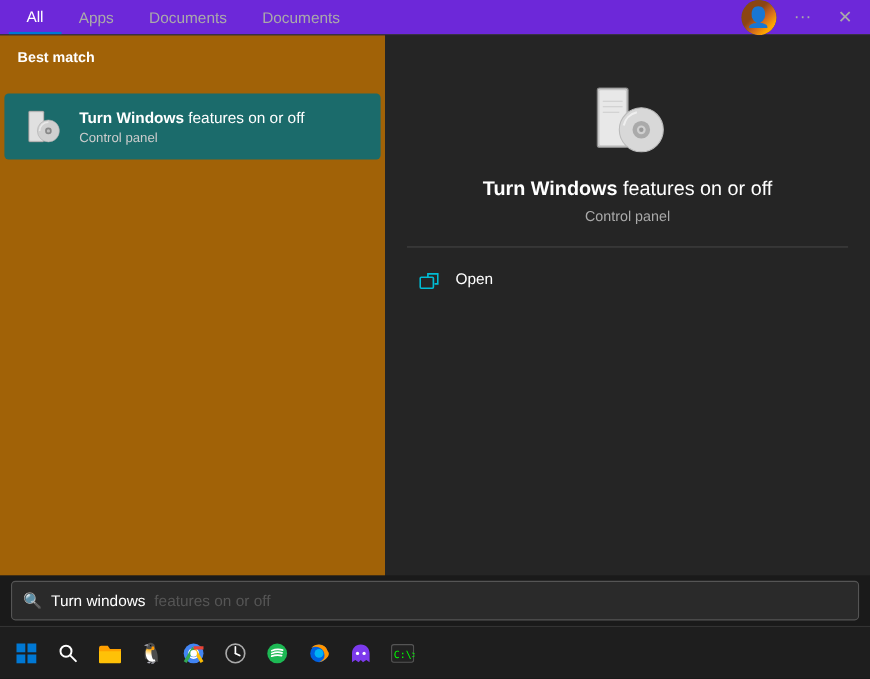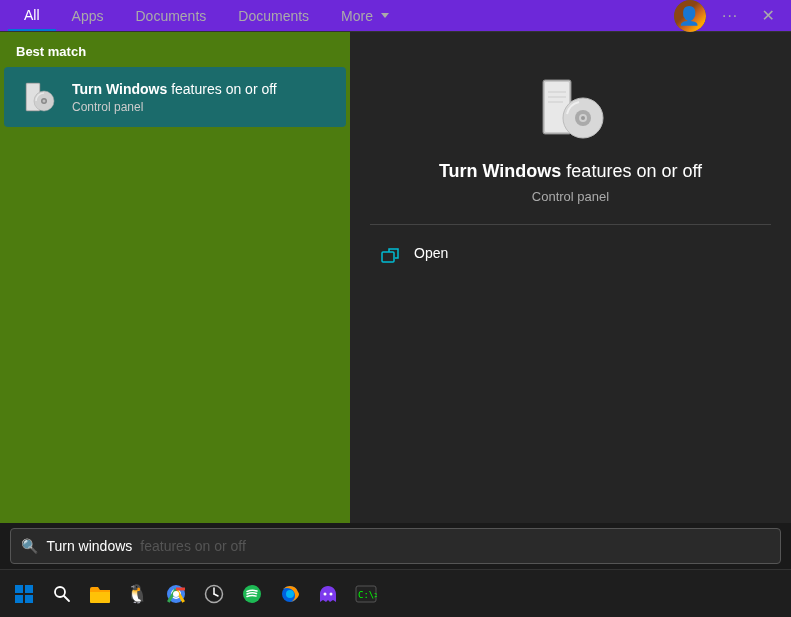--- a/index.html
+++ b/index.html
@@ -108,23 +108,24 @@
     
     .main-content {
       display: flex;
       flex: 1;
       overflow: hidden;
     }
 
     
     .left-panel {
       width: 350px;
-      background: #4d7c0f;
+      background: #a16207;
       display: flex;
       flex-direction: column;
+      gap: 18px;
     }
 
     .best-match-label {
       color: #fff;
       font-size: 13px;
       font-weight: 600;
       padding: 12px 16px 8px 16px;
     }
 
     .result-item {
@@ -323,24 +324,20 @@
       <span>All</span>
     </div>
     <div class="tab-item">
       <span>Apps</span>
     </div>
     <div class="tab-item">
       <span>Documents</span>
     </div>
     <div class="tab-item">
       <span>Documents</span>
-    </div>
-    <div class="tab-item tab-more">
-      <span>More</span>
-      <span class="chevron-down"></span>
     </div>
     <div class="tab-spacer"></div>
     <div class="tab-actions">
       <div class="avatar-circle">
         <div class="avatar-img"></div>
       </div>
       <div class="ellipsis-btn">···</div>
       <div class="close-btn">✕</div>
     </div>
   </div>

